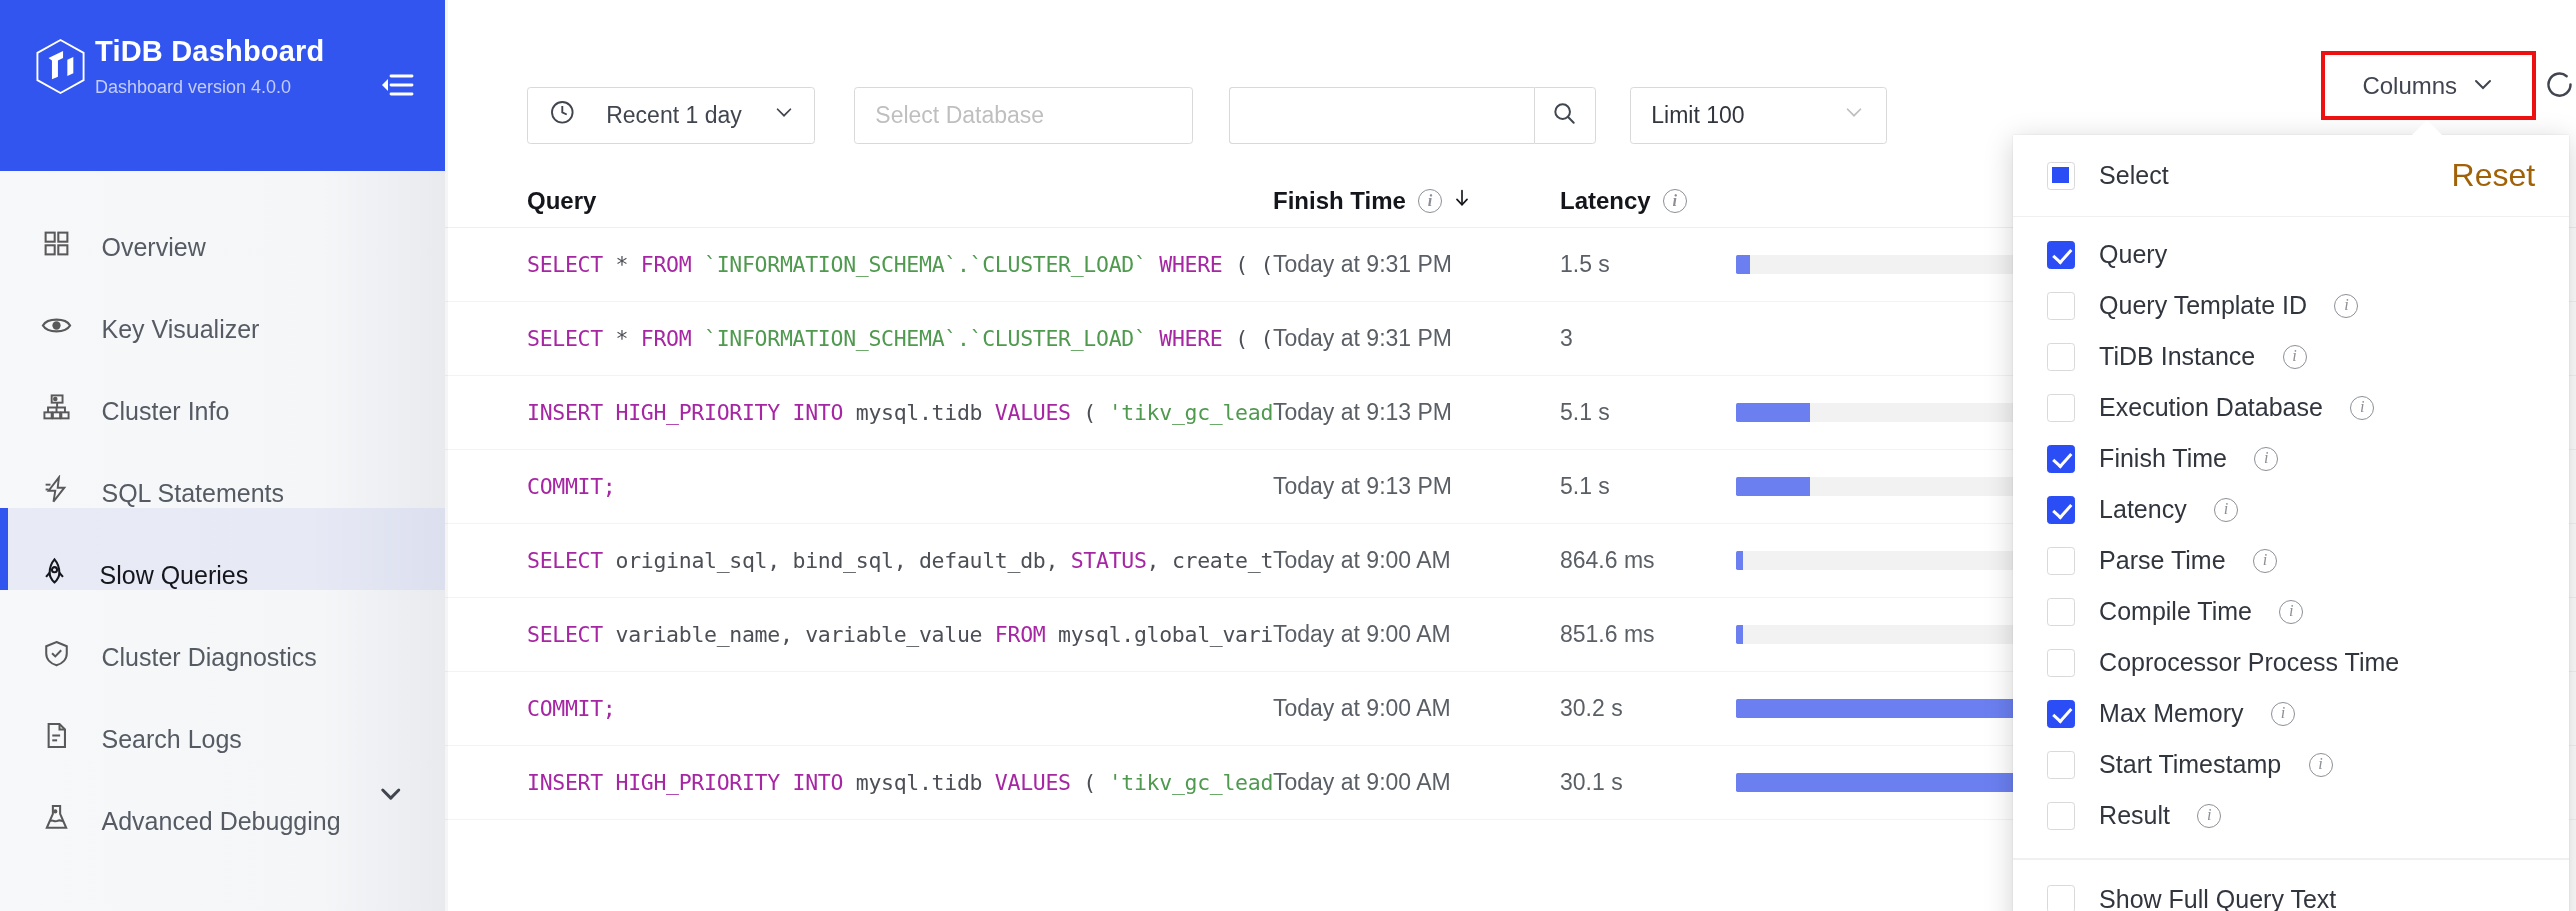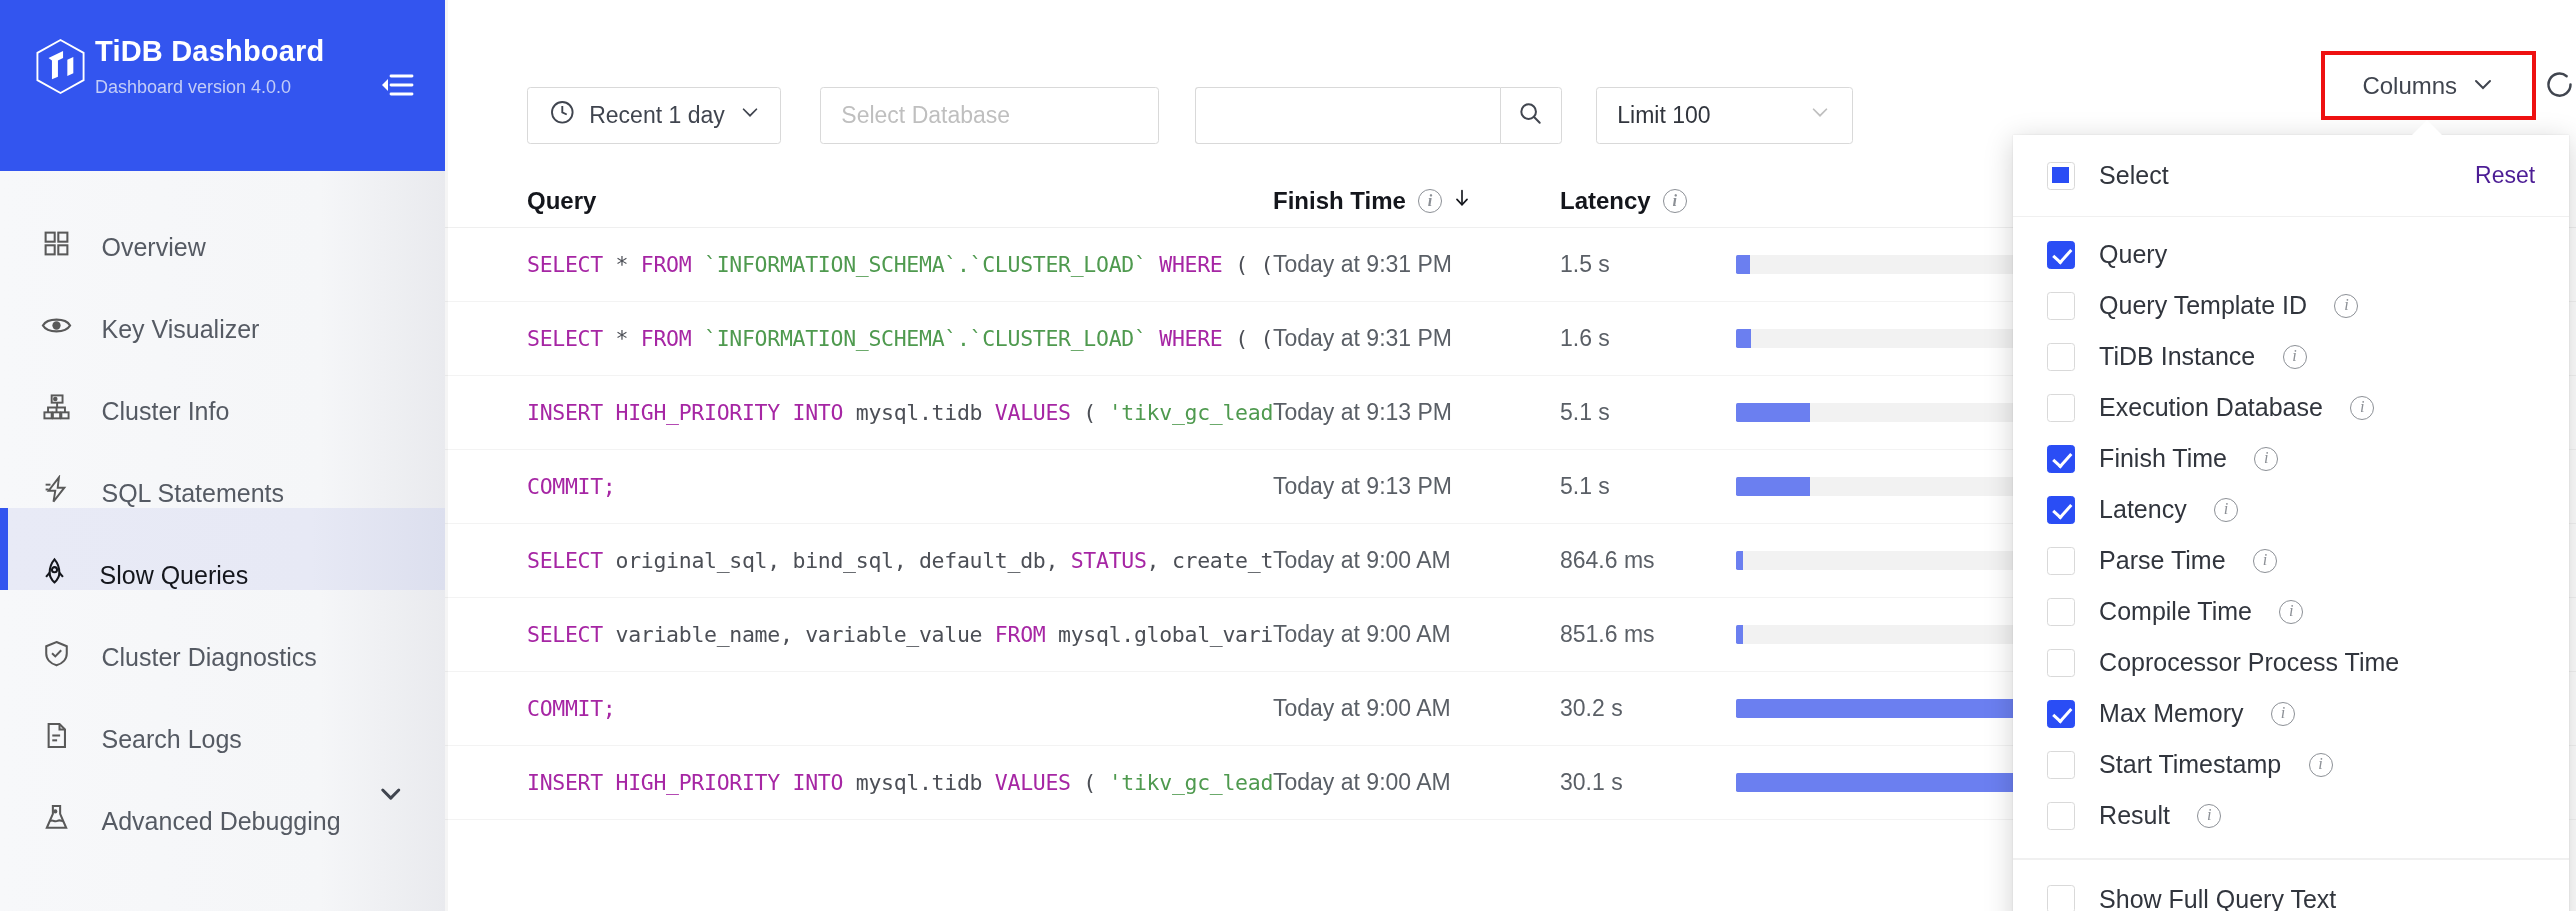--- a/index.html
+++ b/index.html
@@ -112,21 +112,21 @@
     border: 1.7px solid #d9d9d9;
     border-radius: 3.4px;
     background: #fff;
     display: flex;
     align-items: center;
     font-size: 23px;
     color: #31353d;
     cursor: pointer;
     white-space: nowrap;
   }
-  .ctrl-time { padding: 0 19px 0 20.6px; gap: 14px; }
+  .ctrl-time { padding: 0 19px 0 20.6px; gap: 31px; }
   .ctrl-time .cap { color: #40454f; }
   .ctrl-db {
     width: 339px;
     padding: 0 20.6px;
     margin-left: 39px;
     color: #bfbfbf;
     cursor: text;
   }
   .search-wrap {
     display: flex;
@@ -267,22 +267,22 @@
     display: flex;
     align-items: center;
     height: 82px;
     padding: 0 34px 0 34px;
     border-bottom: 1.7px solid #f0f0f0;
     justify-content: space-between;
   }
   .dd-head-left { display: flex; align-items: center; gap: 24px; }
   .dd-head-label { font-size: 25px; color: #31353d; }
   .dd-reset {
-    font-size: 23px;
-    color: #4c1d95;
+    font-size: 32px;
+    color: #a16207;
     cursor: pointer;
   }
   .dd-list { padding: 12px 0 8.6px 0; }
   .dd-item {
     display: flex;
     align-items: center;
     height: 51px;
     padding: 0 34px;
     gap: 24px;
     cursor: pointer;
@@ -567,26 +567,20 @@
               <div class="td lat-val">1.5 s</div>
               <div class="lat-bar">
                 <div class="lat-fill" style="width: 5%;"></div>
               </div>
             </div>
             <div class="col-mem td">3</div>
           </div>
           <div class="tr">
             <div class="col-query td"><span class="sql"><span class="kw">SELECT</span><span class="pl"> * </span><span class="kw">FROM</span><span class="pl"> </span><span class="str">`INFORMATION_SCHEMA`.`CLUSTER_LOAD`</span><span class="pl"> </span><span class="kw">WHERE</span><span class="pl"> ( (…</span></span></div>
             <div class="col-finish td">Today at 9:31 PM</div>
-            <div class="col-latency">
-              <div class="td lat-val">1.6 s</div>
-              <div class="lat-bar">
-                <div class="lat-fill" style="width: 5.3%;"></div>
-              </div>
-            </div>
             <div class="col-mem td">3</div>
           </div>
           <div class="tr">
             <div class="col-query td"><span class="sql"><span class="kw">INSERT HIGH_PRIORITY INTO</span><span class="pl"> mysql.tidb </span><span class="kw">VALUES</span><span class="pl"> ( </span><span class="str">'tikv_gc_lead…</span></span></div>
             <div class="col-finish td">Today at 9:13 PM</div>
             <div class="col-latency">
               <div class="td lat-val">5.1 s</div>
               <div class="lat-bar">
                 <div class="lat-fill" style="width: 26%;"></div>
               </div>

